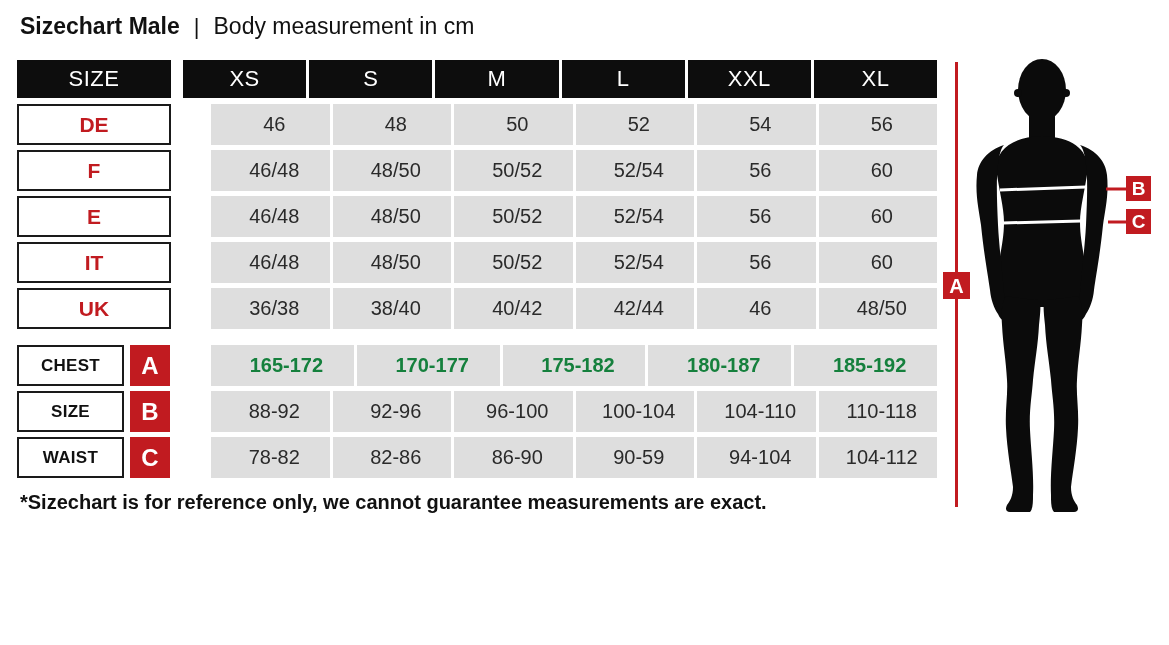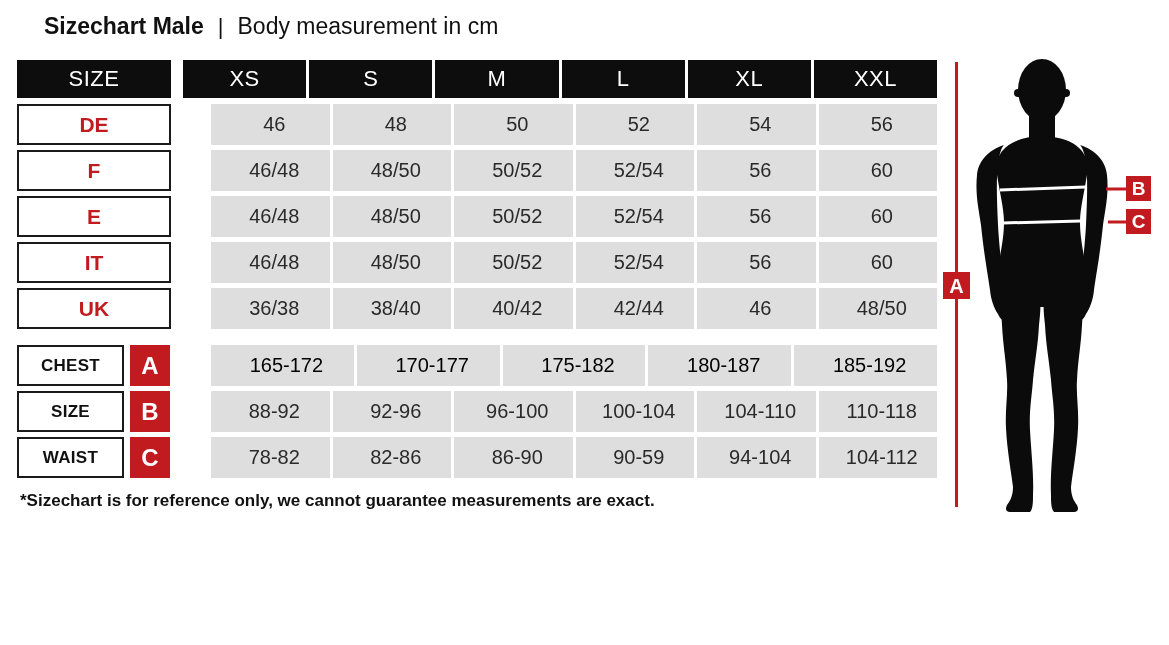--- a/index.html
+++ b/index.html
@@ -2,21 +2,21 @@
 <html><head>
 <meta charset="utf-8">
 <style>
   html,body { margin:0; padding:0; background:#ffffff; }
   .screen {
     position:relative; width:1169px; height:645px; overflow:hidden;
     background:#ffffff; font-family:"Liberation Sans", sans-serif;
     color:#111;
   }
   
-  .title { position:absolute; left:20px; top:13px; display:flex; align-items:baseline; font-size:23px;margin-left:24px; }
+  .title { position:absolute; left:20px; top:13px; display:flex; align-items:baseline; font-size:23px; }
   .title .main { font-weight:bold; }
   .title .sep { margin:0 14px; font-weight:300; font-size:22px; }
   .title .sub { font-weight:normal; }
 
   
   .table { position:absolute; left:17px; top:60px; width:920px; }
   .trow { display:flex; column-gap:3px; }
   .trow .label-slot { width:182px; flex:none; margin-right:9px; display:flex; }
   .hrow { margin-bottom:6px; }
   .srow, .mrow { margin-bottom:5px; }
@@ -39,24 +39,24 @@
   .badge {
     width:40px; height:41px; flex:none; background:#c11b20; color:#fff;
     display:flex; align-items:center; justify-content:center;
     font-weight:bold; font-size:24px;
   }
   .cell {
     background:#dedede; height:41px; flex:1;
     display:flex; align-items:center; justify-content:center;
     font-size:20px; color:#2a2a2a;padding-left:8px;
   }
-  .mrow.bold-values .cell { font-weight:normal; color:#000000; }
-
-  
-  .footnote { position:absolute; left:20px; top:491px; font-size:17px; font-weight:bold; color:#111; }
+  .mrow.bold-values .cell { font-weight:bold; color:#15803d; }
+
+  
+  .footnote { position:absolute; left:20px; top:491px; font-size:20px; font-weight:bold; color:#111; }
 
   
   .figure { position:absolute; left:940px; top:50px; width:229px; height:470px; }
 </style>
 </head>
 <body>
 
 <div class="screen">
 
   <div class="title">
@@ -66,22 +66,22 @@
   </div>
 
   <div class="table">
 
     <div class="trow hrow">
       <div class="hcell size-head">SIZE</div>
       <div class="hcell">XS</div>
       <div class="hcell">S</div>
       <div class="hcell">M</div>
       <div class="hcell">L</div>
+      <div class="hcell">XXL</div>
       <div class="hcell">XL</div>
-      <div class="hcell">XXL</div>
     </div>
 
     <div class="trow srow">
       <div class="label-slot">
           <div class="label-box">DE</div>
         </div>
       <div class="cell">46</div>
       <div class="cell">48</div>
       <div class="cell">50</div>
       <div class="cell">52</div>

